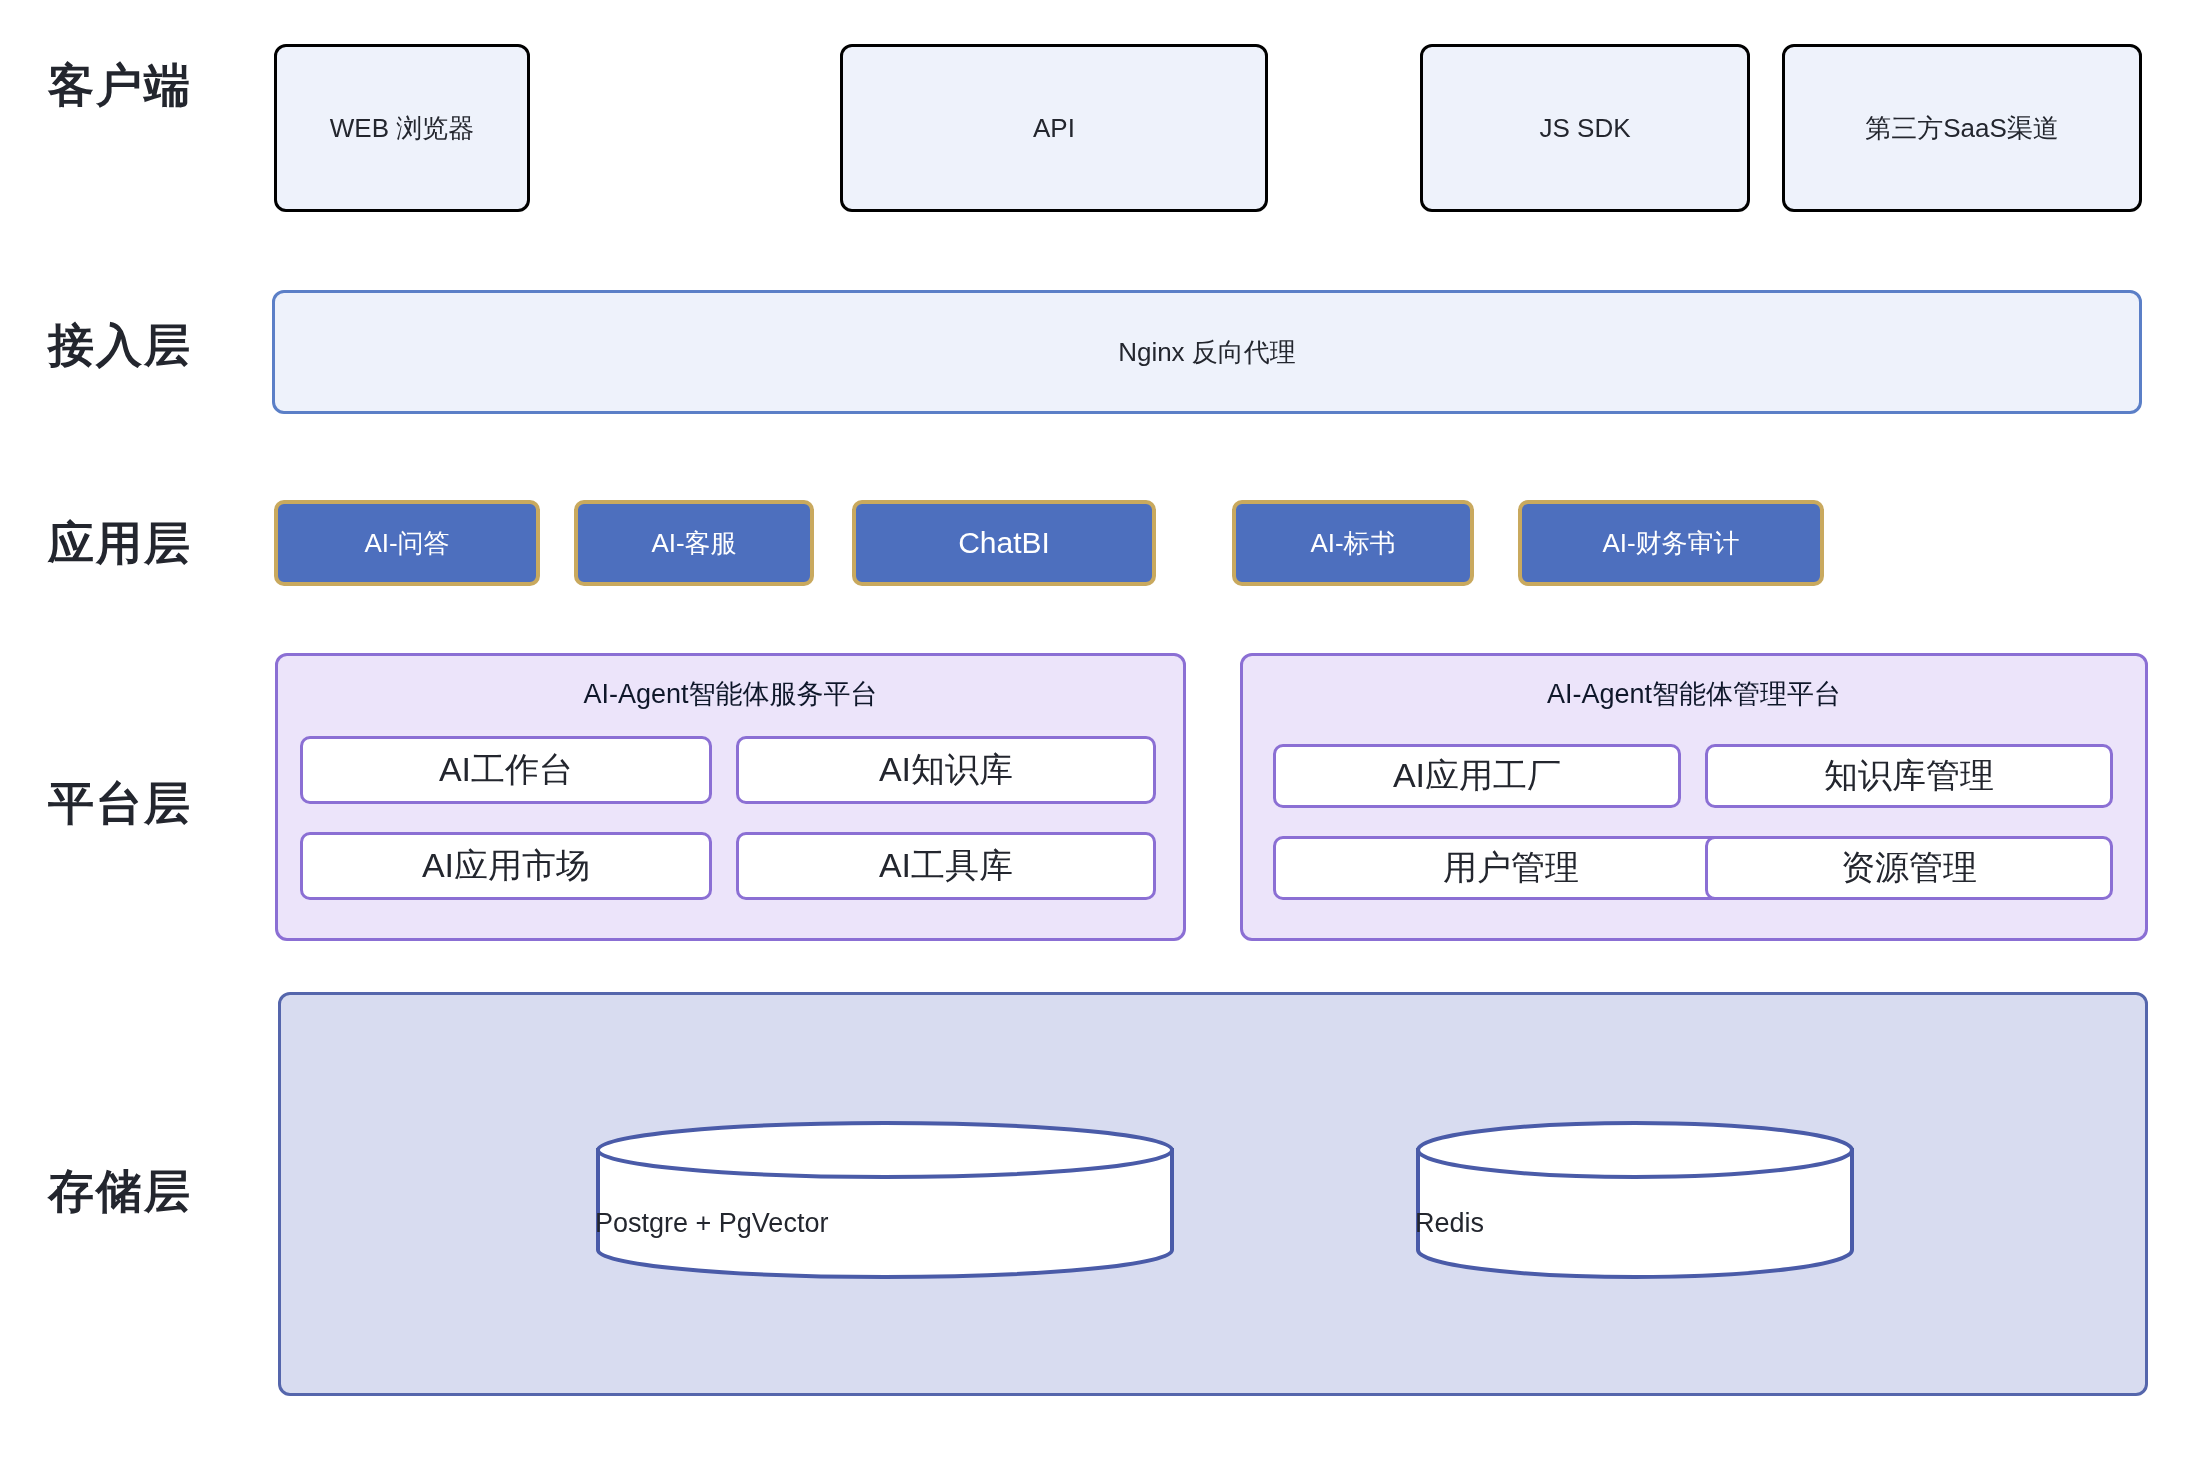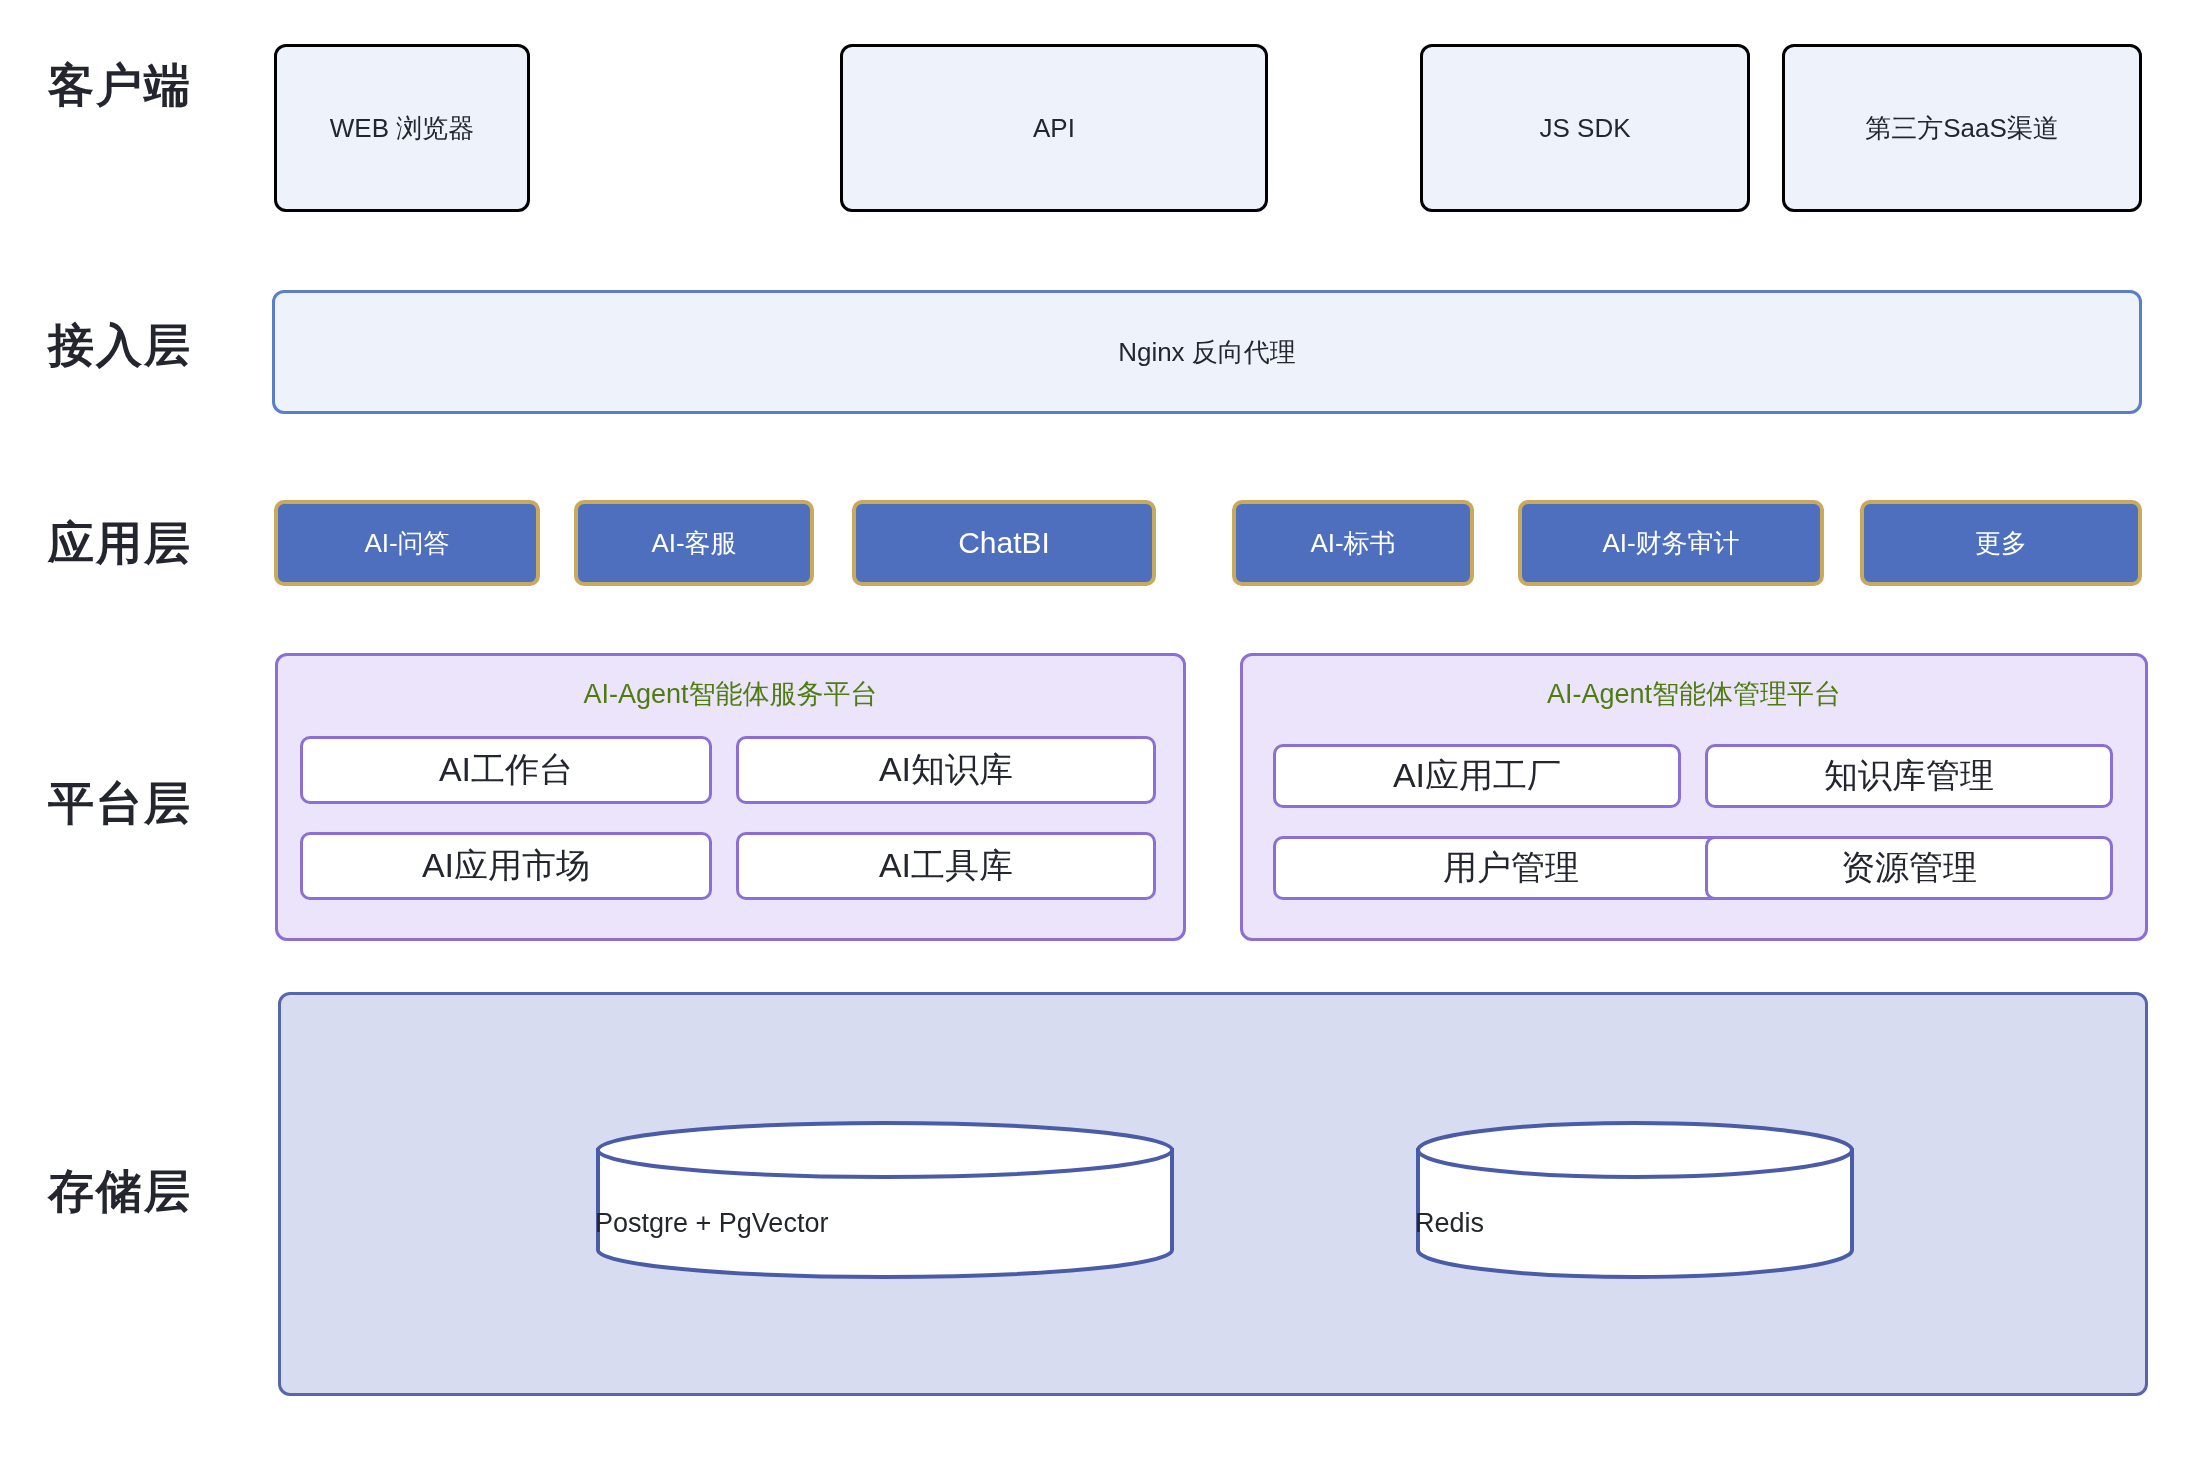--- a/index.html
+++ b/index.html
@@ -77,21 +77,21 @@
     border: 3px solid #8b6fd4;
     border-radius: 12px;
   }
   .plat-title {
     position: absolute;
     left: 0;
     right: 0;
     top: 20px;
     text-align: center;
     font-size: 27px;
-    color: #4d7c0f;
+    color: #0f172a;
   }
   .plat-card {
     position: absolute;
     background: #ffffff;
     border: 3px solid #8b6fd4;
     border-radius: 10px;
     font-size: 34px;
     color: #23262e;
   }
 
@@ -164,23 +164,20 @@
   </div>
 
   <div class="app-btn ctr" style="left:1232px; top:500px; width:242px; height:86px;">
     <span>AI-标书</span>
   </div>
 
   <div class="app-btn ctr" style="left:1518px; top:500px; width:306px; height:86px;">
     <span>AI-财务审计</span>
   </div>
 
-  <div class="app-btn ctr" style="left:1860px; top:500px; width:282px; height:86px;">
-    <span>更多</span>
-  </div>
 
   <div class="row-label" style="left:48px; top:780px;">平台层</div>
 
   <div class="plat-panel" style="left:275px; top:653px; width:905px; height:282px;">
     <div class="plat-title">AI-Agent智能体服务平台</div>
 
     <div class="plat-card ctr" style="left:22px; top:80px; width:412px; height:68px;">
       <span>AI工作台</span>
     </div>
     <div class="plat-card ctr" style="left:458px; top:80px; width:420px; height:68px;">

